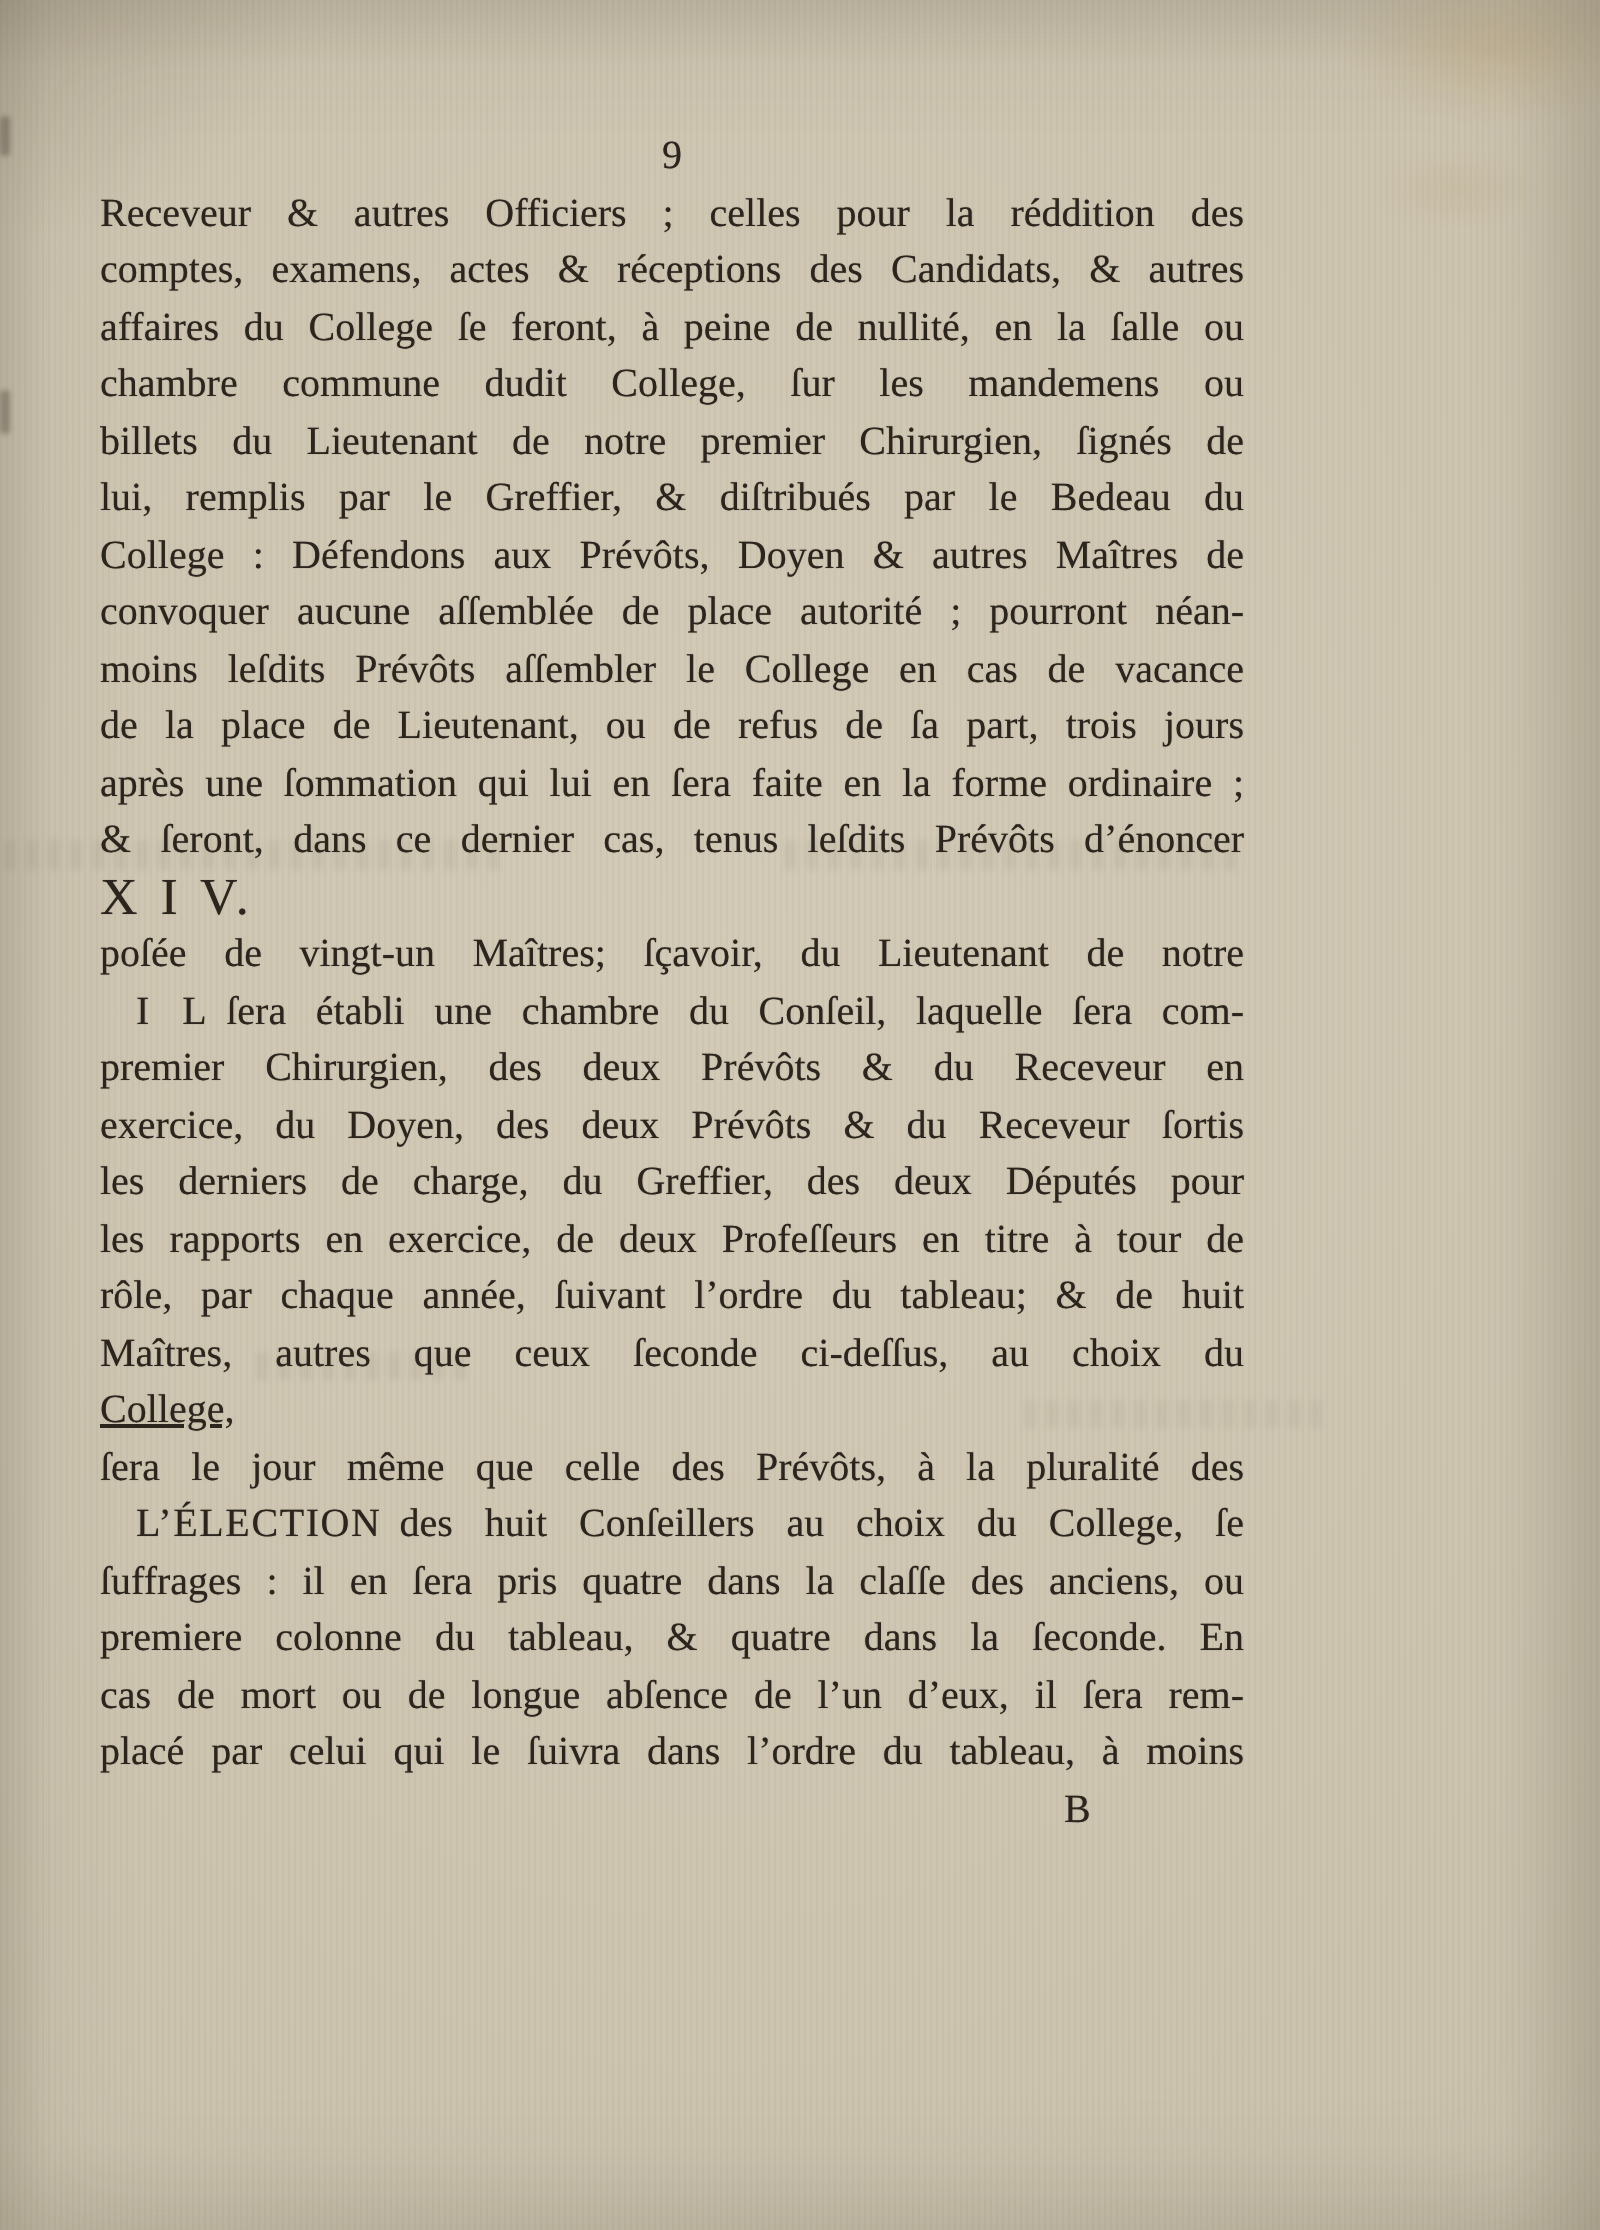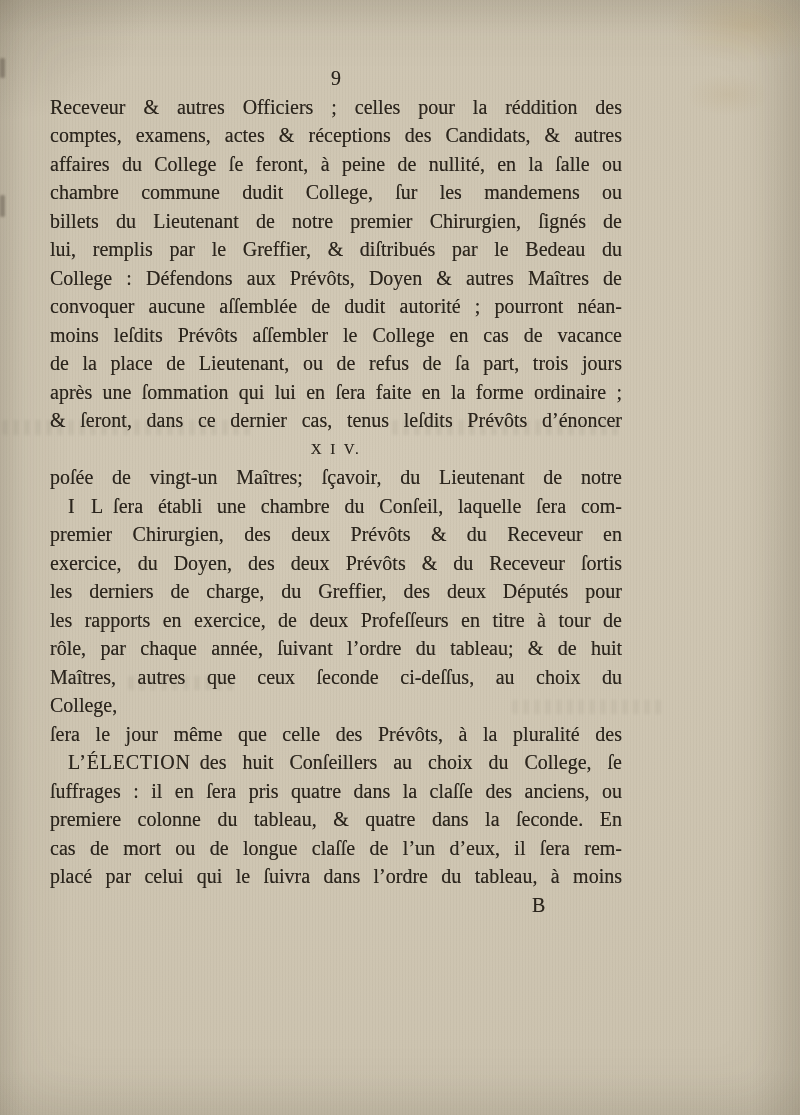--- a/index.html
+++ b/index.html
@@ -31,27 +31,27 @@
     line-height: 28.5px;
     text-shadow: 0 0 0.5px rgba(43,37,29,0.55);
   }
   .pgnum { text-align: center; height: 28.5px; }
   .ln {
     height: 28.5px;
     text-align: justify;
     text-align-last: justify;
     white-space: normal;
   }
-  .ln.short { text-align-last: left; }
+  .ln.short { text-align-last: left; text-decoration: underline; }
   .ln.indent { text-indent: 18px; }
   .lead { letter-spacing: 0.8px; margin-right: 0.45em; }
   .art-head {
     height: 28.5px;
-    text-align: center;
-    font-size: 15px;
+    text-align: left;
+    font-size: 26px;
     letter-spacing: 2.5px;
   }
   .catch { height: 28.5px; padding-left: 482px; }
   
   .ghost {
     position: absolute; pointer-events: none;
     background: repeating-linear-gradient(90deg, rgba(88,83,66,0.14) 0 6px, rgba(0,0,0,0) 6px 11px);
     filter: blur(1.6px); opacity: 0.55; border-radius: 2px;
   }
   .g1 { left: 2px;   top: 420px; width: 250px; height: 15px; }
@@ -80,21 +80,21 @@
 
   <div class="pgnum">9</div>
 
   <div class="ln">Receveur &amp; autres Officiers ; celles pour la réddition des</div>
   <div class="ln">comptes, examens, actes &amp; réceptions des Candidats, &amp; autres</div>
   <div class="ln">affaires du College ſe feront, à peine de nullité, en la ſalle ou</div>
   <div class="ln">chambre commune dudit College, ſur les mandemens ou</div>
   <div class="ln">billets du Lieutenant de notre premier Chirurgien, ſignés de</div>
   <div class="ln">lui, remplis par le Greffier, &amp; diſtribués par le Bedeau du</div>
   <div class="ln">College : Défendons aux Prévôts, Doyen &amp; autres Maîtres de</div>
-  <div class="ln">convoquer aucune aſſemblée de dudit autorité ; pourront néan-</div>
+  <div class="ln">convoquer aucune aſſemblée de place autorité ; pourront néan-</div>
   <div class="ln">moins leſdits Prévôts aſſembler le College en cas de vacance</div>
   <div class="ln">de la place de Lieutenant, ou de refus de ſa part, trois jours</div>
   <div class="ln">après une ſommation qui lui en ſera faite en la forme ordinaire ;</div>
   <div class="ln">&amp; ſeront, dans ce dernier cas, tenus leſdits Prévôts d’énoncer</div>
 
   <div class="art-head">X I V.</div>
 
   <div class="ln">poſée de vingt-un Maîtres; ſçavoir, du Lieutenant de notre</div>
   <div class="ln indent"><span class="lead">I L</span><span>ſera établi une chambre du Conſeil, laquelle ſera com-</span></div>
   <div class="ln">premier Chirurgien, des deux Prévôts &amp; du Receveur en</div>
@@ -103,18 +103,18 @@
   <div class="ln">les rapports en exercice, de deux Profeſſeurs en titre à tour de</div>
   <div class="ln">rôle, par chaque année, ſuivant l’ordre du tableau; &amp; de huit</div>
   <div class="ln">Maîtres, autres que ceux ſeconde ci-deſſus, au choix du</div>
   <div class="ln short">College,</div>
 
 
   <div class="ln">ſera le jour même que celle des Prévôts, à la pluralité des</div>
   <div class="ln indent"><span class="lead">L’ÉLECTION</span><span>des huit Conſeillers au choix du College, ſe</span></div>
   <div class="ln">ſuffrages : il en ſera pris quatre dans la claſſe des anciens, ou</div>
   <div class="ln">premiere colonne du tableau, &amp; quatre dans la ſeconde. En</div>
-  <div class="ln">cas de mort ou de longue claſſe de l’un d’eux, il ſera rem-</div>
+  <div class="ln">cas de mort ou de longue abſence de l’un d’eux, il ſera rem-</div>
   <div class="ln">placé par celui qui le ſuivra dans l’ordre du tableau, à moins</div>
 
   <div class="catch">B</div>
 
 </div>
 
 </body></html>

